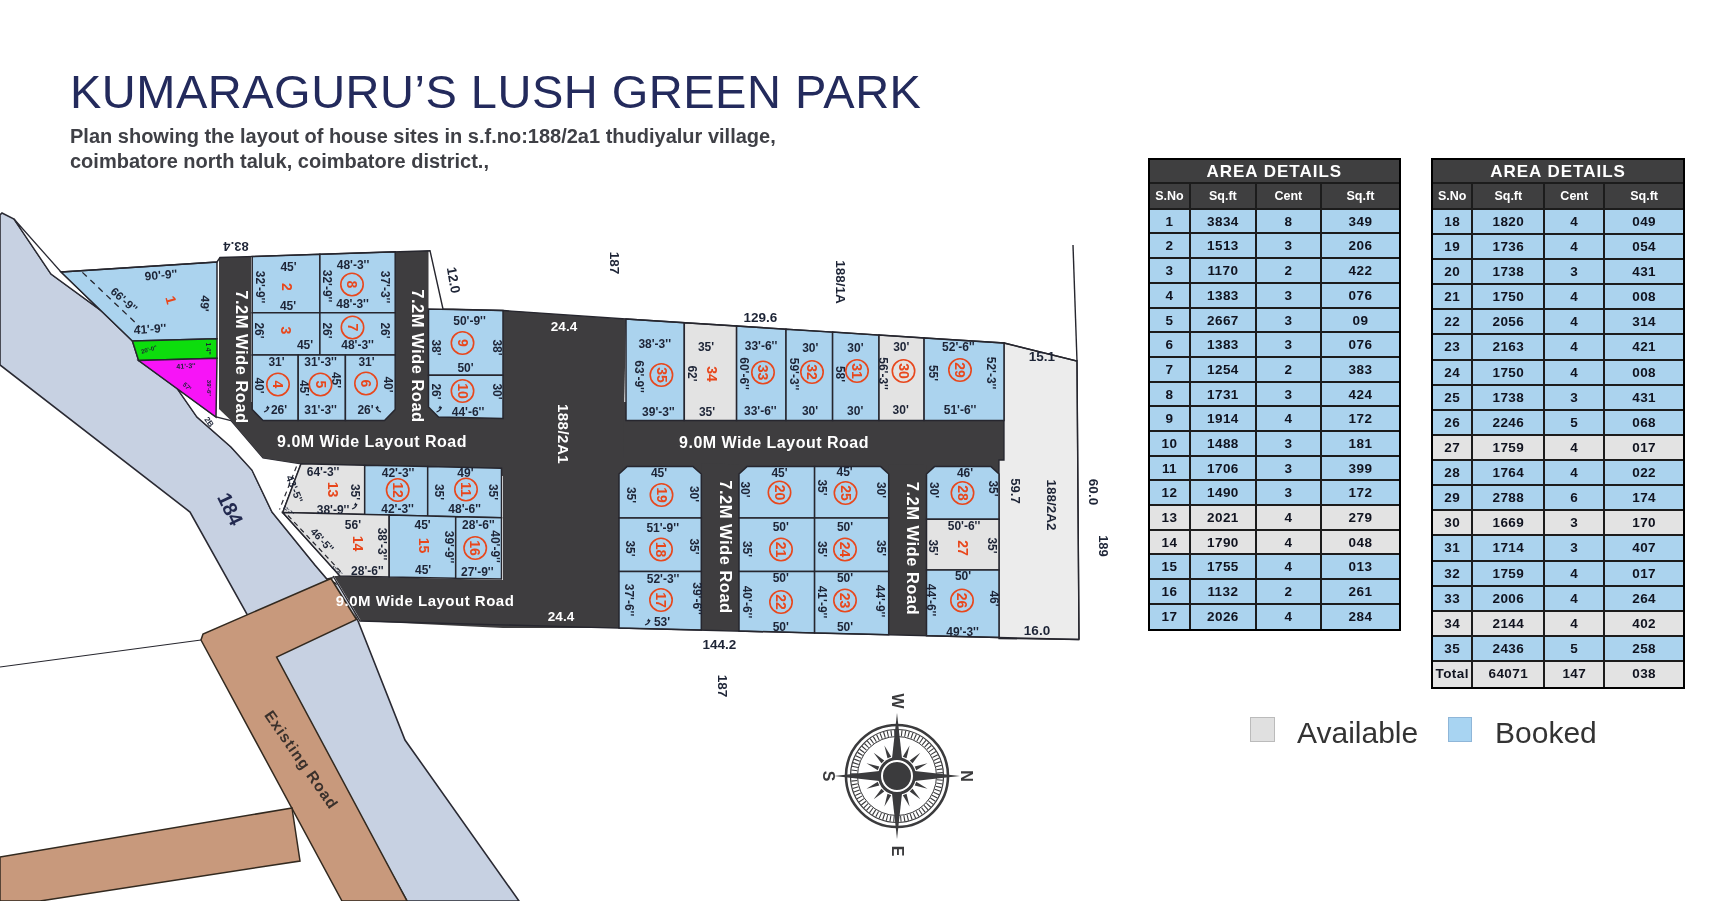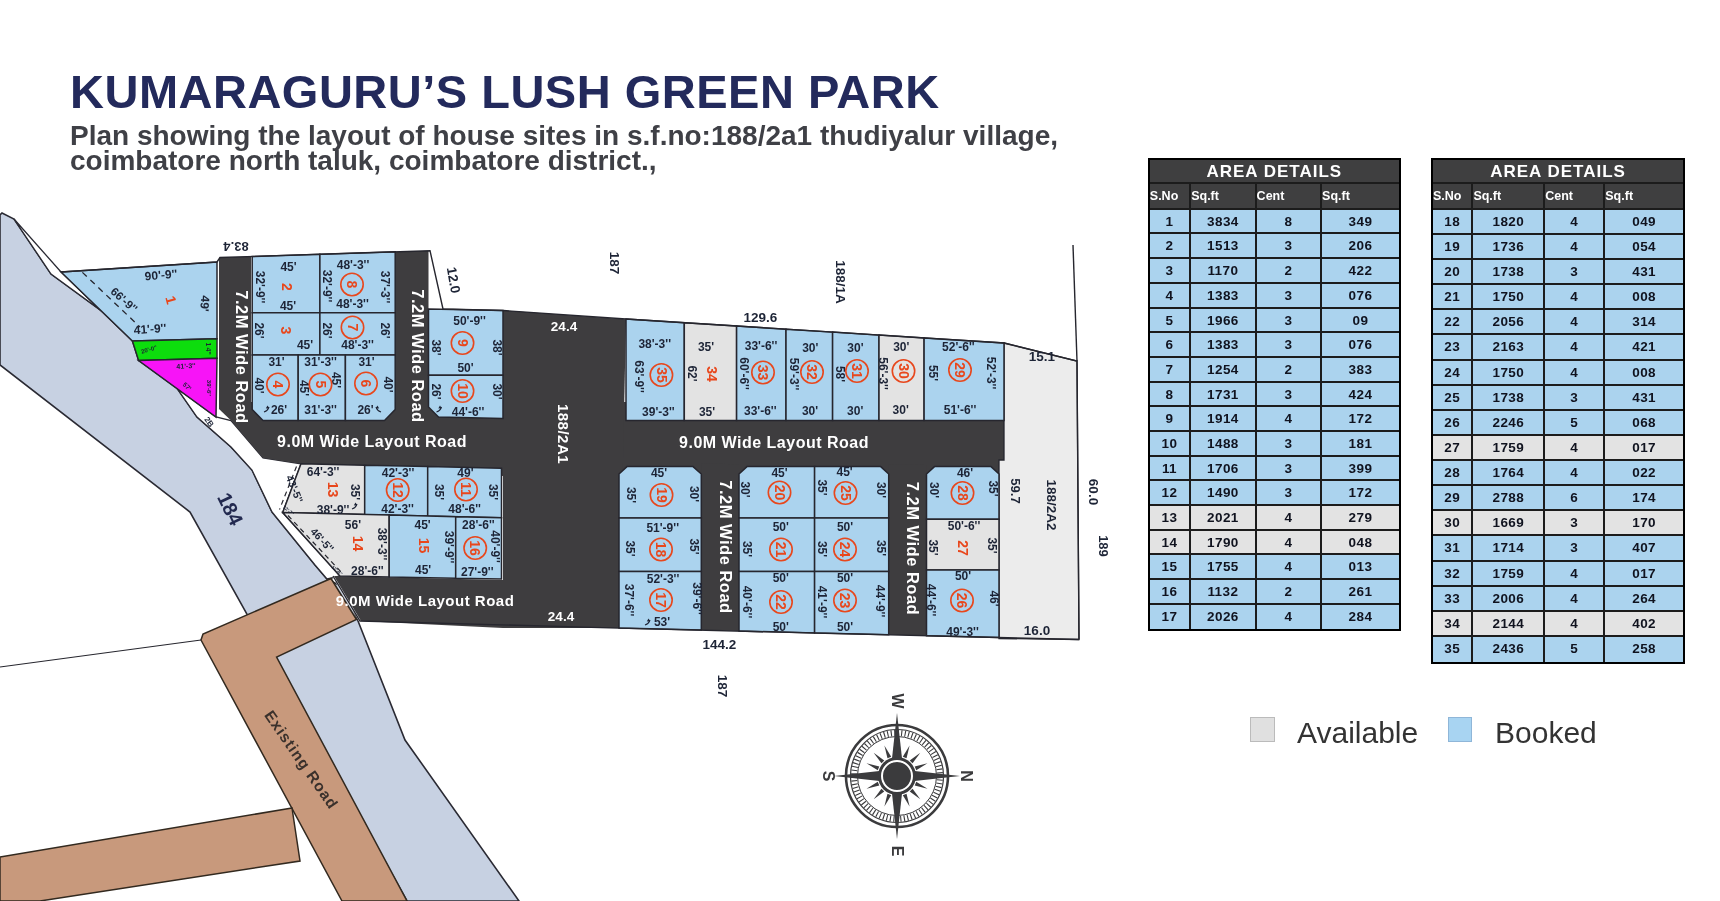--- a/index.html
+++ b/index.html
@@ -1,23 +1,23 @@
 <!DOCTYPE html>
 <html><head><meta charset="utf-8">
 <style>
 * { margin:0; padding:0; box-sizing:border-box; }
 body { font-family:'Liberation Sans', sans-serif; background:#fff; width:1720px; height:901px; overflow:hidden; position:relative; }
-.title { position:absolute; left:70px; top:64px; font-size:47px; font-weight:bold; color:#232a5c; letter-spacing:0.5px; }
-.sub { position:absolute; left:70px; top:124px; font-size:28px; font-weight:bold; color:#3f4046; line-height:24.5px; }
+.title { position:absolute; left:70px; top:64px; font-size:47px; font-weight:normal; color:#232a5c; letter-spacing:0.5px; }
+.sub { position:absolute; left:70px; top:124px; font-size:20px; font-weight:bold; color:#3f4046; line-height:24.5px; }
 .tbl { position:absolute; border:2px solid #000; }
 .ttl { background:#3f3f40; color:#fff; font-size:17px; font-weight:bold; text-align:center; line-height:24.5px; letter-spacing:1px; border-bottom:2px solid #1c1c1c; }
 .hrow, .drow { display:flex; border-bottom:2px solid #1c1c1c; }
 .drow:last-child { border-bottom:none; }
 .hrow { background:#3f3f40; }
-.hc { color:#fff; font-size:12.5px; font-weight:bold; line-height:24px; border-right:2px solid #1c1c1c; }
+.hc { color:#fff; font-size:12.5px; font-weight:bold; text-align:center; line-height:24px; border-right:2px solid #1c1c1c; }
 .hc:last-child, .dc:last-child { border-right:none; }
 .dc { color:#10131f; font-size:13.5px; font-weight:bold; text-align:center; line-height:23px; letter-spacing:0.4px; border-right:2px solid #1c1c1c; }
 .leg { position:absolute; top:716px; font-size:30px; color:#333; }
 .lbox { position:absolute; top:717px; width:24.5px; height:24.5px; }
 </style></head>
 <body>
 <svg width="1720" height="901" viewBox="0 0 1720 901" font-family="'Liberation Sans', sans-serif" style="position:absolute;left:0;top:0">
     <polygon points="2.0,213.0 14.0,219.0 51.0,274.0 112.0,318.6 147.0,345.0 197.0,417.0 231.0,447.0 252.0,470.0 272.0,512.0 315.0,565.0 327.0,579.0 345.0,588.0 405.0,740.0 519.0,901.0 407.0,901.0 190.0,512.0 0.0,365.0 0.0,215.0" fill="#c7d1e2" stroke="#2a2a33" stroke-width="1.6"></polygon>
 <polygon points="14.0,219.0 61.0,272.0 132.4,341.0 138.6,360.5 216.0,417.0 231.0,420.5 263.0,458.0 301.0,463.8 282.7,512.5 339.9,575.9 334.0,577.5 327.0,579.0 315.0,565.0 272.0,512.0 252.0,470.0 231.0,447.0 197.0,417.0 147.0,345.0 112.0,318.6 51.0,274.0 14.0,219.0" fill="#ffffff" stroke="#2a2a33" stroke-width="1.3"></polygon>
 <polygon points="331.0,578.5 356.5,619.5 276.6,657.0 407.0,901.0 342.0,901.0 201.0,640.0 203.0,634.0" fill="#c8997c" stroke="#32291f" stroke-width="1.5"></polygon>
@@ -350,21 +350,21 @@
       <div class="dc" style="width:78px">422</div>
     </div>
     <div class="drow" style="height:24.7px;background:#abd3ee">
       <div class="dc" style="width:42px">4</div>
       <div class="dc" style="width:66.5px">1383</div>
       <div class="dc" style="width:66.5px">3</div>
       <div class="dc" style="width:78px">076</div>
     </div>
     <div class="drow" style="height:24.7px;background:#abd3ee">
       <div class="dc" style="width:42px">5</div>
-      <div class="dc" style="width:66.5px">1966</div>
+      <div class="dc" style="width:66.5px">2667</div>
       <div class="dc" style="width:66.5px">3</div>
       <div class="dc" style="width:78px">09</div>
     </div>
     <div class="drow" style="height:24.7px;background:#abd3ee">
       <div class="dc" style="width:42px">6</div>
       <div class="dc" style="width:66.5px">1383</div>
       <div class="dc" style="width:66.5px">3</div>
       <div class="dc" style="width:78px">076</div>
     </div>
     <div class="drow" style="height:24.7px;background:#abd3ee">
@@ -543,17 +543,23 @@
       <div class="dc" style="width:73px">2144</div>
       <div class="dc" style="width:61px">4</div>
       <div class="dc" style="width:79px">402</div>
     </div>
     <div class="drow" style="height:25.14px;background:#abd3ee">
       <div class="dc" style="width:41px">35</div>
       <div class="dc" style="width:73px">2436</div>
       <div class="dc" style="width:61px">5</div>
       <div class="dc" style="width:79px">258</div>
     </div>
+    <div class="drow" style="height:25.14px;background:#e3e3e3">
+      <div class="dc" style="width:41px">Total</div>
+      <div class="dc" style="width:73px">64071</div>
+      <div class="dc" style="width:61px">147</div>
+      <div class="dc" style="width:79px">038</div>
+    </div>
   </div>
 <div class="lbox" style="left:1250px;background:#e0e0e0;border:1.5px solid #bbb"></div>
 <div class="leg" style="left:1297px">Available</div>
 <div class="lbox" style="left:1447.6px;background:#a8d4f2;border:1.5px solid #8fb6d8"></div>
 <div class="leg" style="left:1495px">Booked</div>
 
 </body></html>

